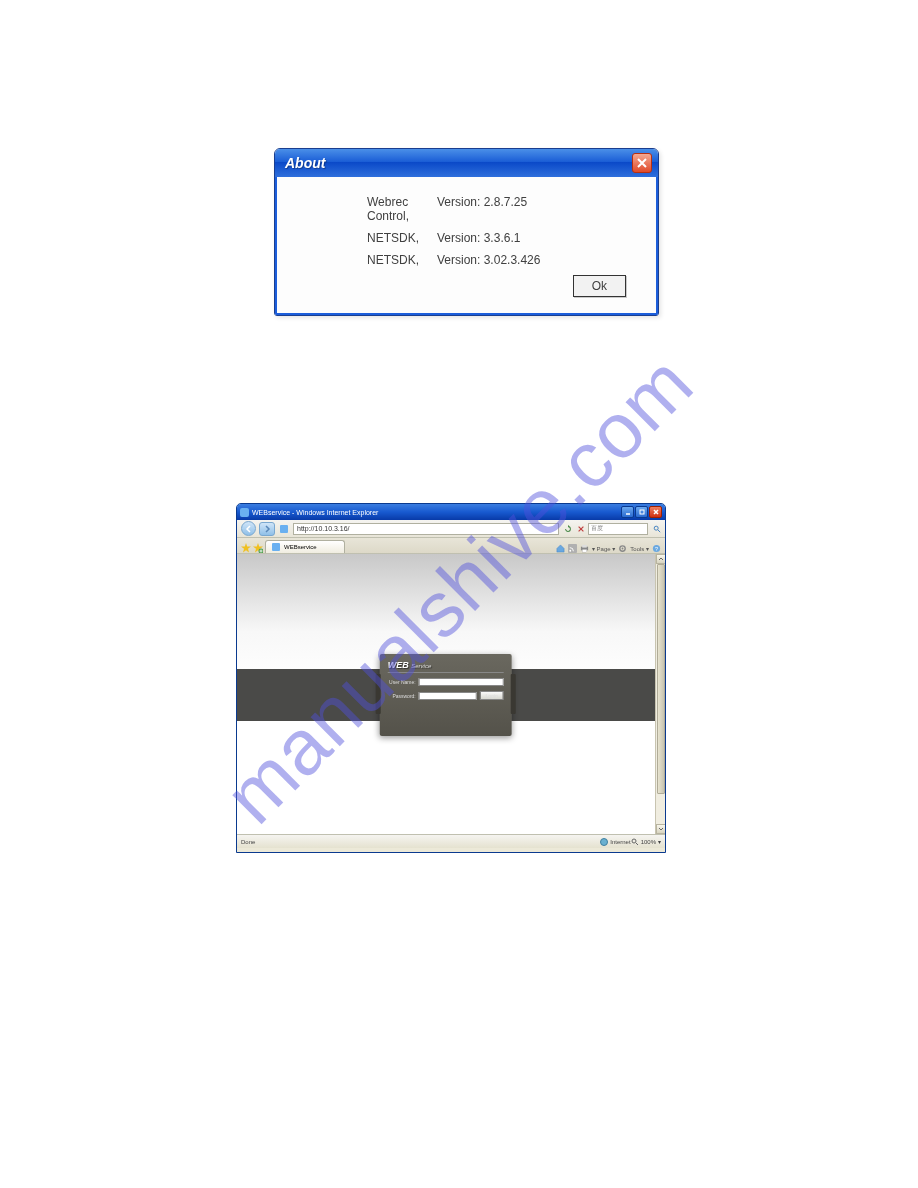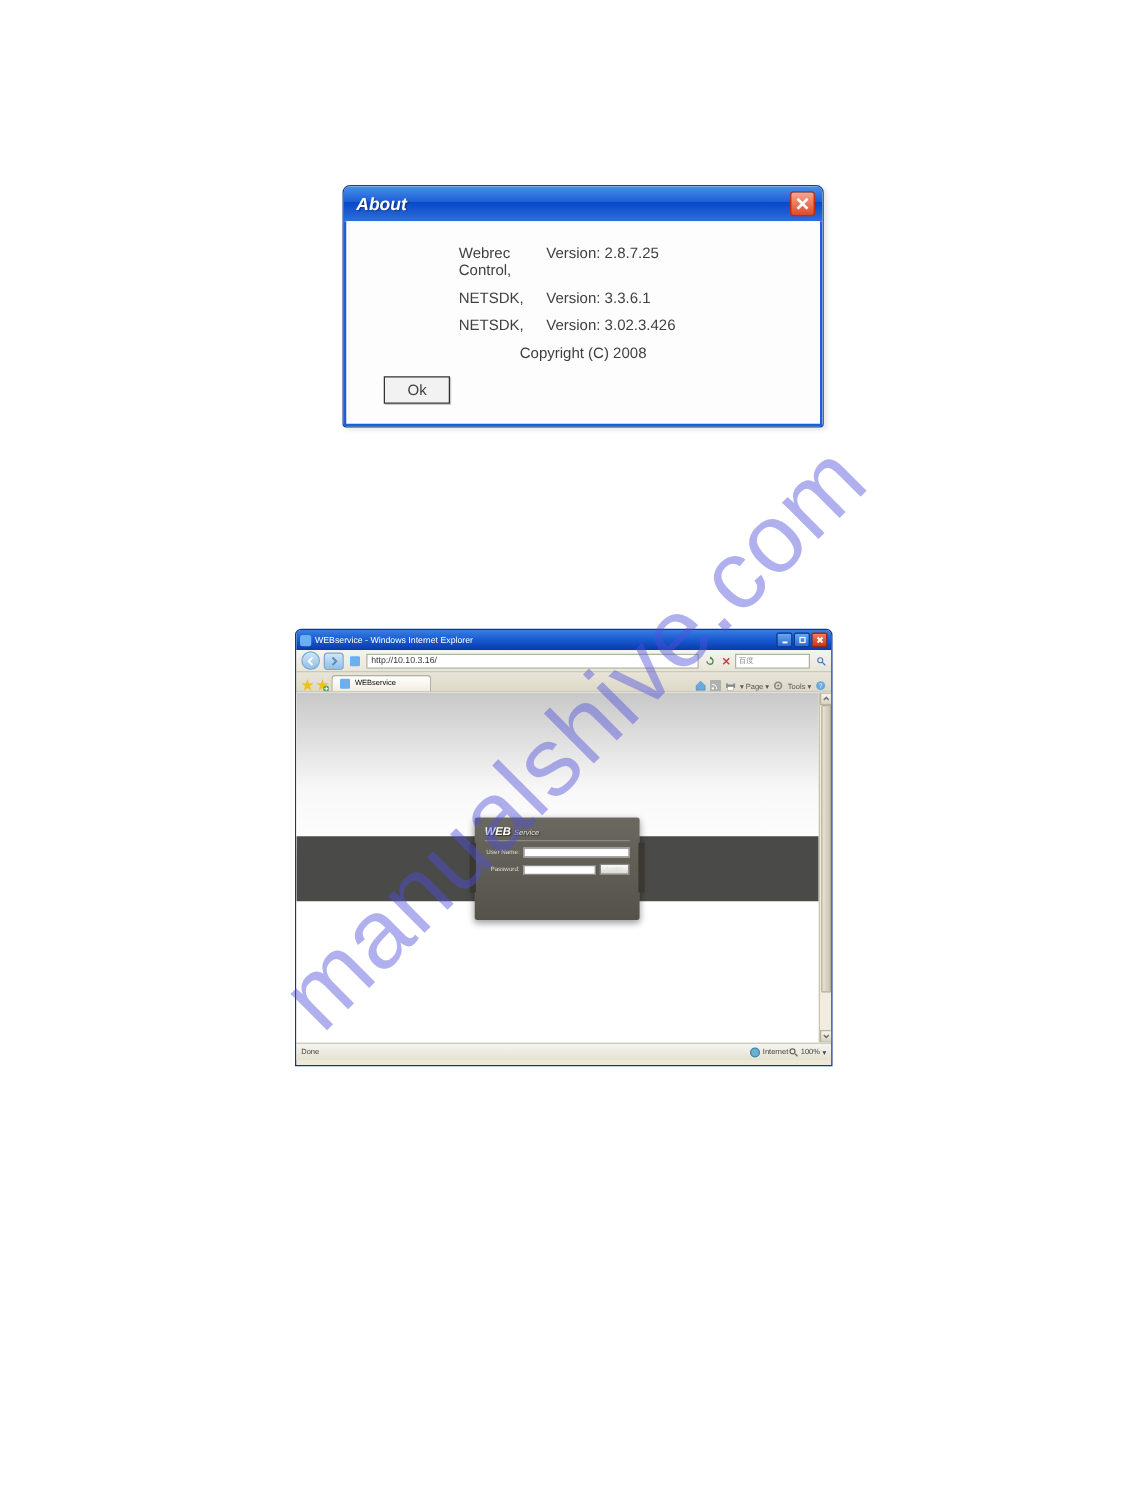--- a/index.html
+++ b/index.html
@@ -70,21 +70,21 @@
     border: 2px solid #1c5edb;
     border-top: none;
     background: #fdfdfd;
     font-size: 12px;
     color: #404040;
   }
   .about-row { display: flex; margin-bottom: 8px; }
   .about-col1 { width: 130px; padding-left: 60px; }
   .about-col2 { }
   .about-copy { text-align: center; margin: 8px 0 12px 0; }
-  .ok-btn-row { text-align: left; }
+  .ok-btn-row { text-align: right; }
   .ok-btn {
     display: inline-block;
     padding: 3px 18px;
     border: 1px solid #333;
     background: #f2f2f2;
     font-size: 12px;
     cursor: pointer;
     box-shadow: 1px 1px 0 rgba(0,0,0,0.2);
   }
 
@@ -266,21 +266,20 @@
       <div class="about-col2">Version: 2.8.7.25</div>
     </div>
     <div class="about-row">
       <div class="about-col1">NETSDK,</div>
       <div class="about-col2">Version: 3.3.6.1</div>
     </div>
     <div class="about-row">
       <div class="about-col1">NETSDK,</div>
       <div class="about-col2">Version: 3.02.3.426</div>
     </div>
-    <div class="about-copy">Copyright (C) 2008</div>
     <div class="ok-btn-row">
       <span class="ok-btn">Ok</span>
     </div>
   </div>
 </div>
 
 <div class="browser">
   <div class="br-titlebar">
     <div class="br-title-left">
       <span class="br-title-icon"></span>

